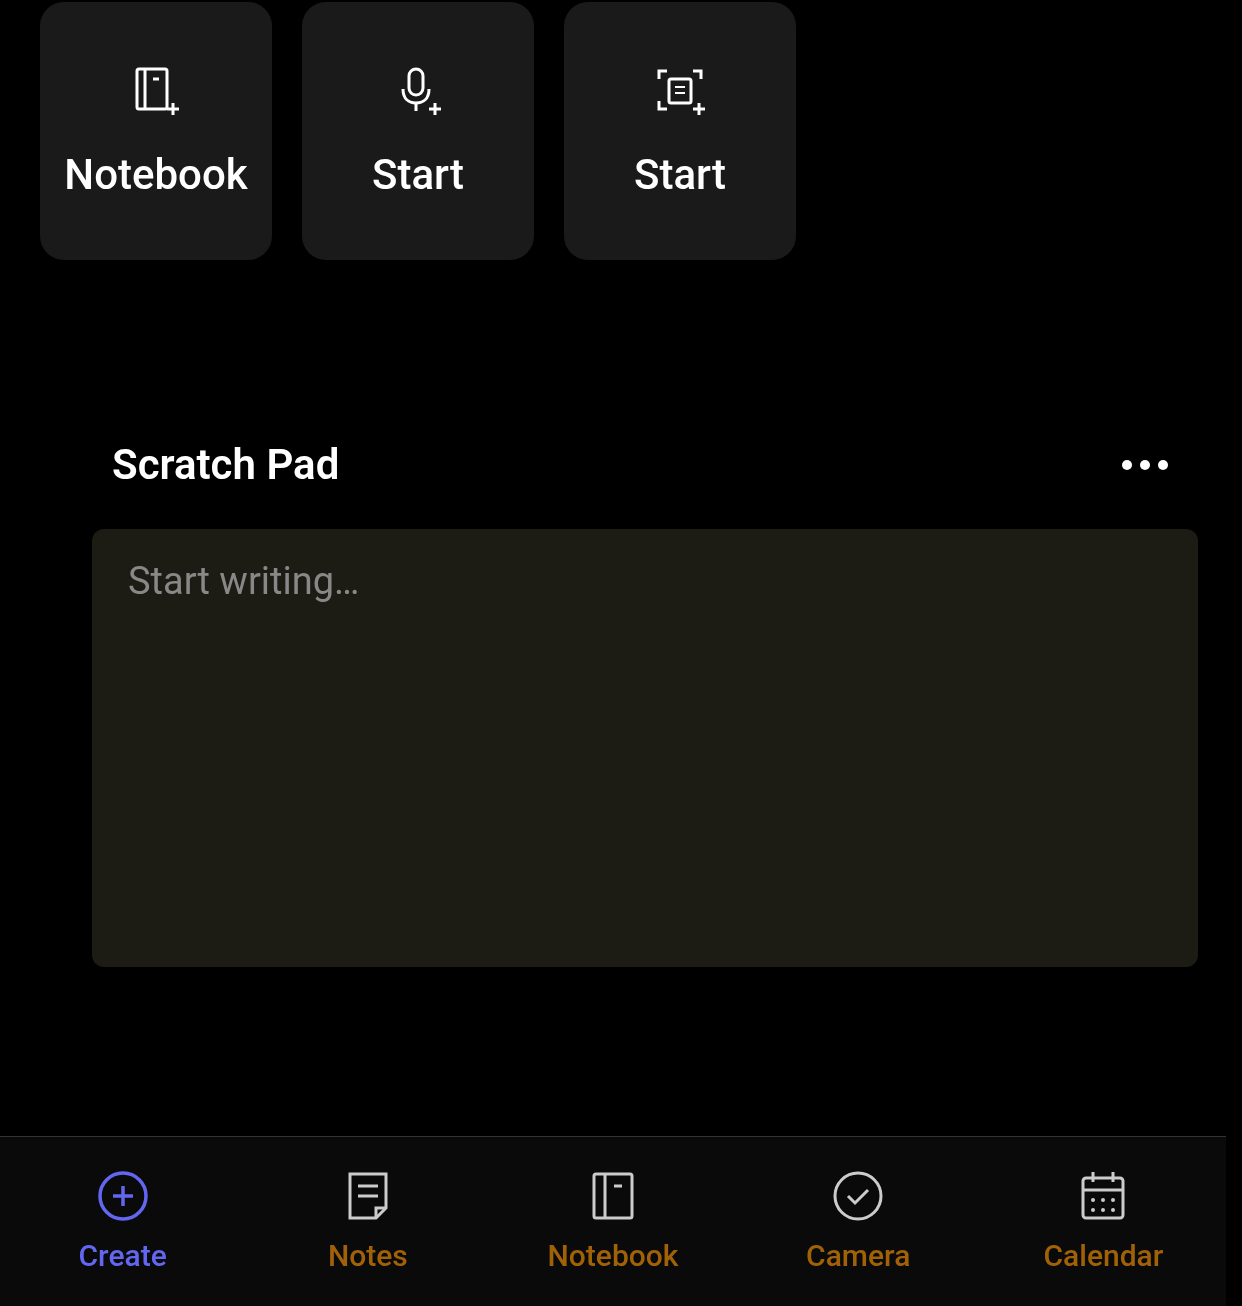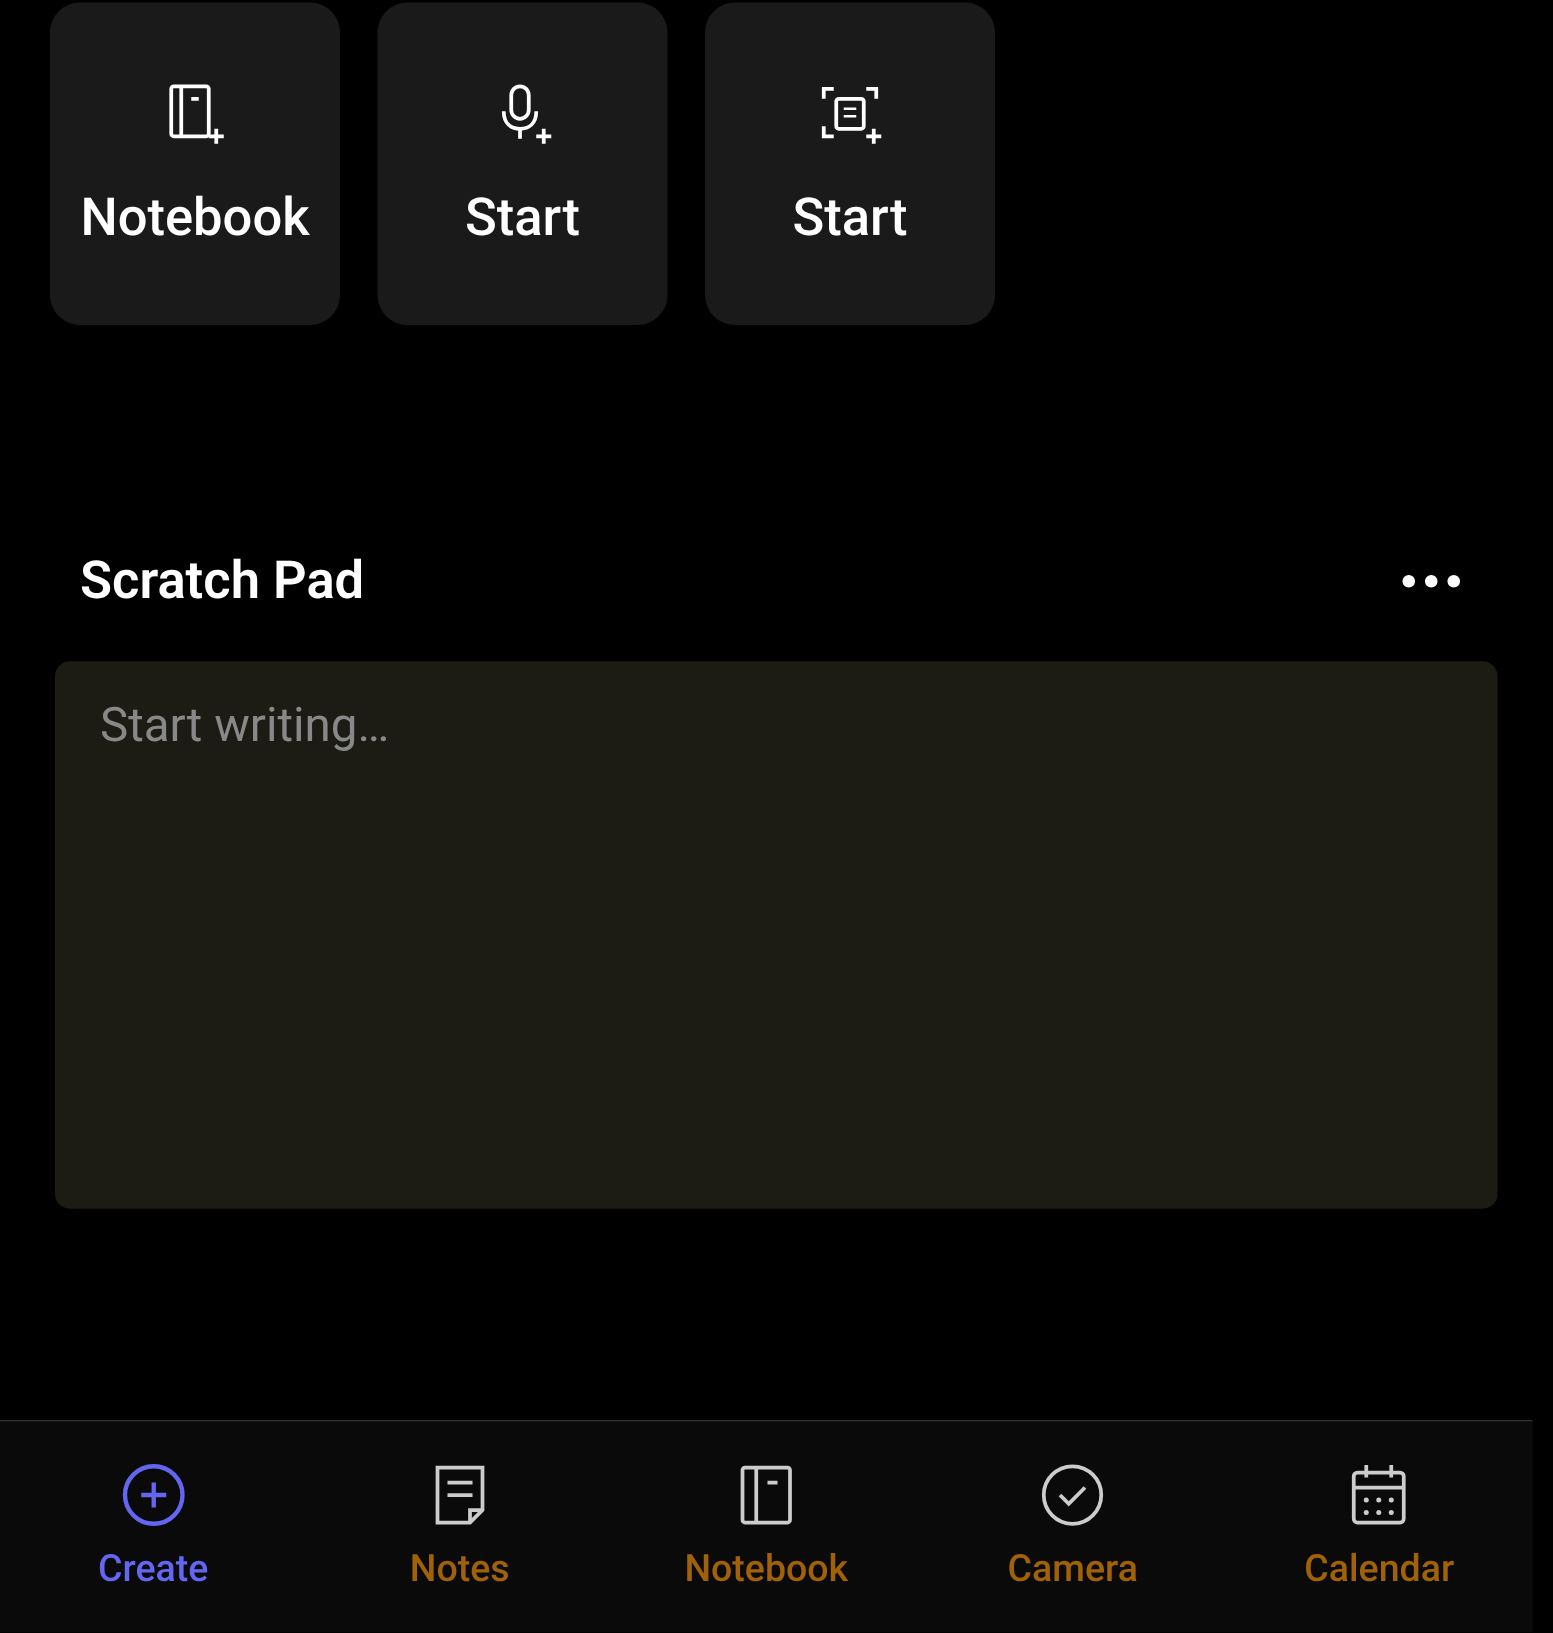--- a/index.html
+++ b/index.html
@@ -40,20 +40,21 @@
       justify-content: center;
     }
     .quick-action-label {
       color: #ffffff;
       font-size: 42px;
       font-weight: 500;
     }
     .scratch-pad-section {
       padding: 0 44px;
       margin-top: 180px;
+      margin-left: 48px;
     }
     .scratch-pad-header {
       display: flex;
       justify-content: space-between;
       align-items: center;
       margin-bottom: 40px;
       padding: 0 20px;
     }
     .scratch-pad-title {
       color: #ffffff;

